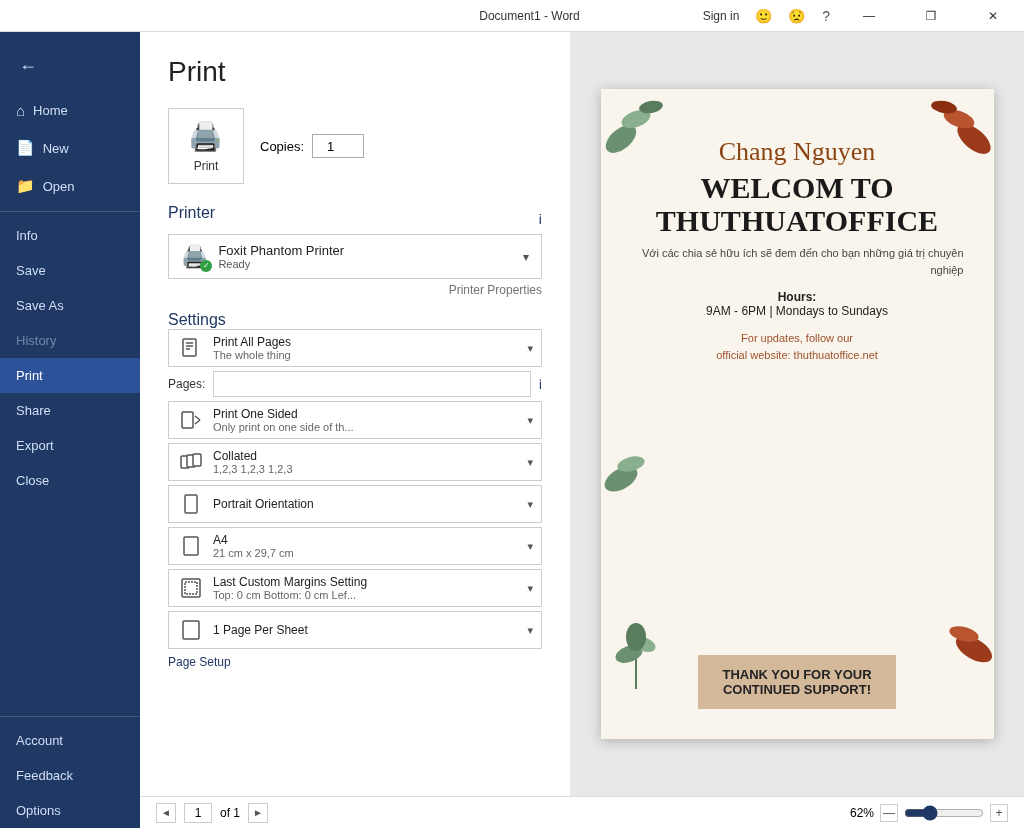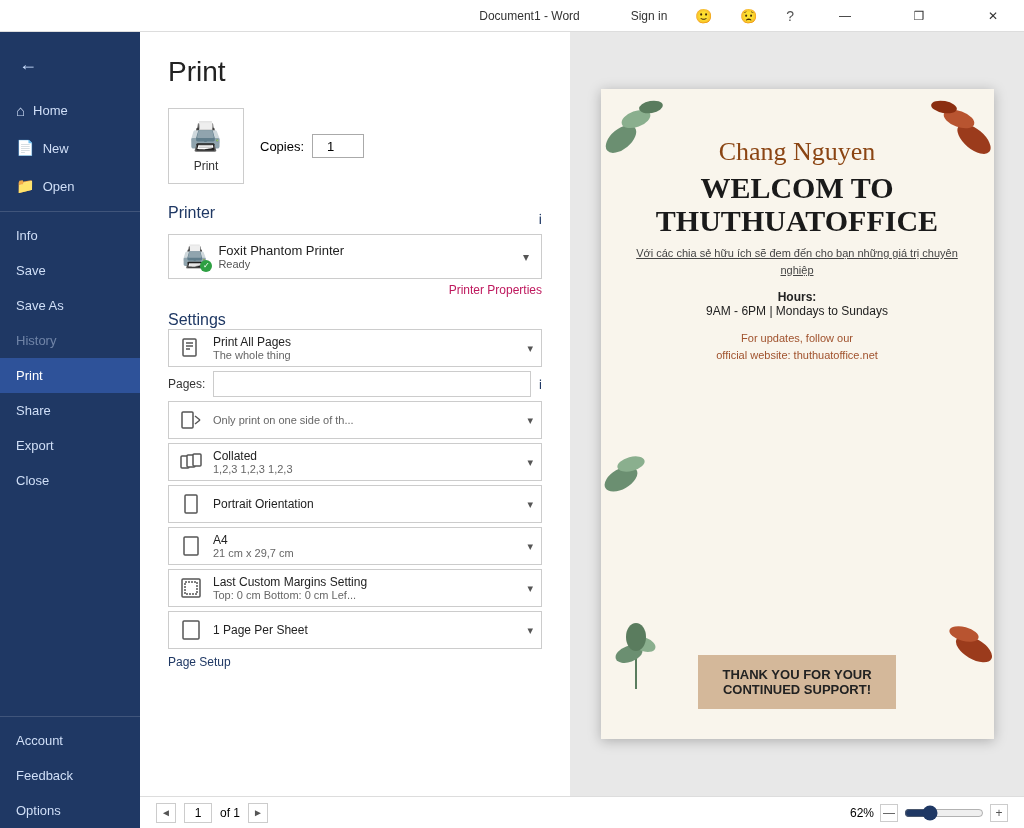--- a/index.html
+++ b/index.html
@@ -20,21 +20,21 @@
       font-size: 12px;
       color: #333;
       position: absolute;
       left: 50%;
       transform: translateX(-50%);
       padding-left: 35px;
     }
     .titlebar-right {
       display: flex;
       align-items: center;
-      gap: 28px;
+      gap: 16px;
       margin-left: auto;
     }
     .titlebar-signin {
       font-size: 12px;
       color: #333;
     }
     .titlebar-icon {
       font-size: 14px;
       color: #555;
       cursor: pointer;
@@ -206,21 +206,21 @@
       align-items: center;
       justify-content: center;
       font-size: 8px;
       color: #fff;
     }
     .printer-name { font-size: 13px; color: #222; font-weight: 500; }
     .printer-status { font-size: 11px; color: #555; }
     .printer-chevron { margin-left: auto; color: #555; font-size: 12px; }
     .printer-props {
       font-size: 12px;
-      color: #be185d;
+      color: #737373;
       cursor: pointer;
       text-decoration: none;
       display: inline-block;
       margin-bottom: 14px;
       float: right;
     }
     .setting-row {
       border: 1px solid #ccc;
       display: flex;
       align-items: center;
@@ -307,28 +307,27 @@
       color: #1a1a1a;
       text-align: center;
       line-height: 1.1;
       z-index: 2;
       position: relative;
       margin-bottom: 8px;
     }
     .preview-sub {
       font-size: 11px;
       color: #444;
-      text-align: center;
+      text-align: right;
       font-family: sans-serif;
       line-height: 1.5;
       z-index: 2;
       position: relative;
       margin-bottom: 12px;
       padding: 0 10px;
-      text-decoration: underline;
     }
     .preview-hours {
       font-size: 12px;
       color: #222;
       text-align: center;
       font-family: sans-serif;
       z-index: 2;
       position: relative;
       margin-bottom: 12px;
     }
@@ -546,20 +545,21 @@
         
         <div class="setting-row">
           <div class="setting-icon">
             <svg viewBox="0 0 22 22" fill="none" stroke="#555" stroke-width="1.5">
               <rect x="2" y="3" width="11" height="16" rx="1"></rect>
               <line x1="15" y1="7" x2="20" y2="11"></line>
               <line x1="20" y1="11" x2="15" y2="15"></line>
             </svg>
           </div>
           <div class="setting-text">
+            <div class="setting-main">Print One Sided</div>
             <div class="setting-sub">Only print on one side of th...</div>
           </div>
           <span class="setting-chevron">▾</span>
         </div>
 
         
         <div class="setting-row">
           <div class="setting-icon">
             <svg viewBox="0 0 22 22" fill="none" stroke="#555" stroke-width="1.5">
               <rect x="1" y="5" width="8" height="12" rx="1"></rect>

